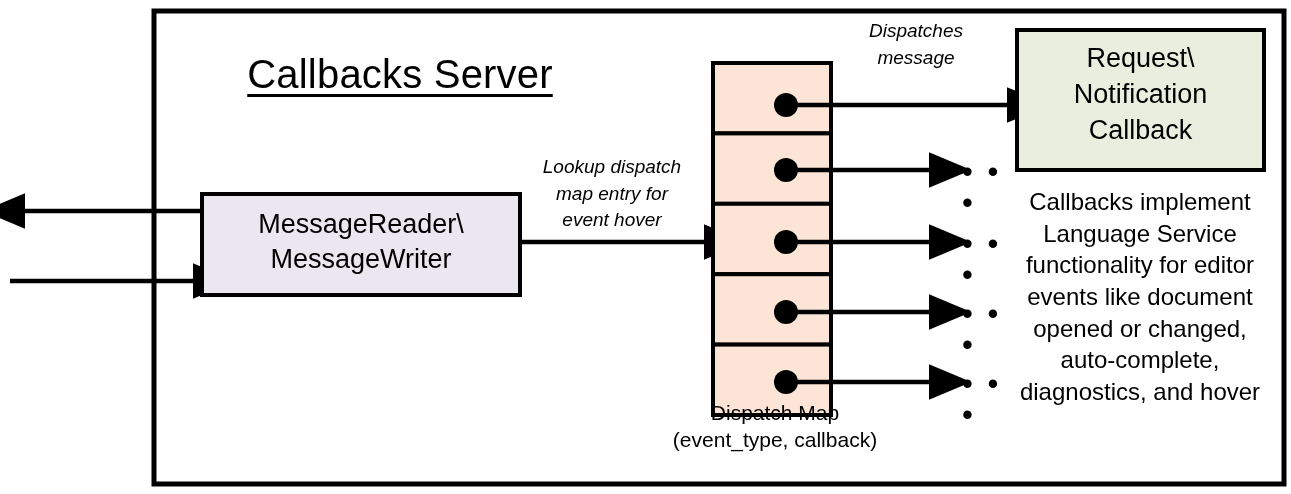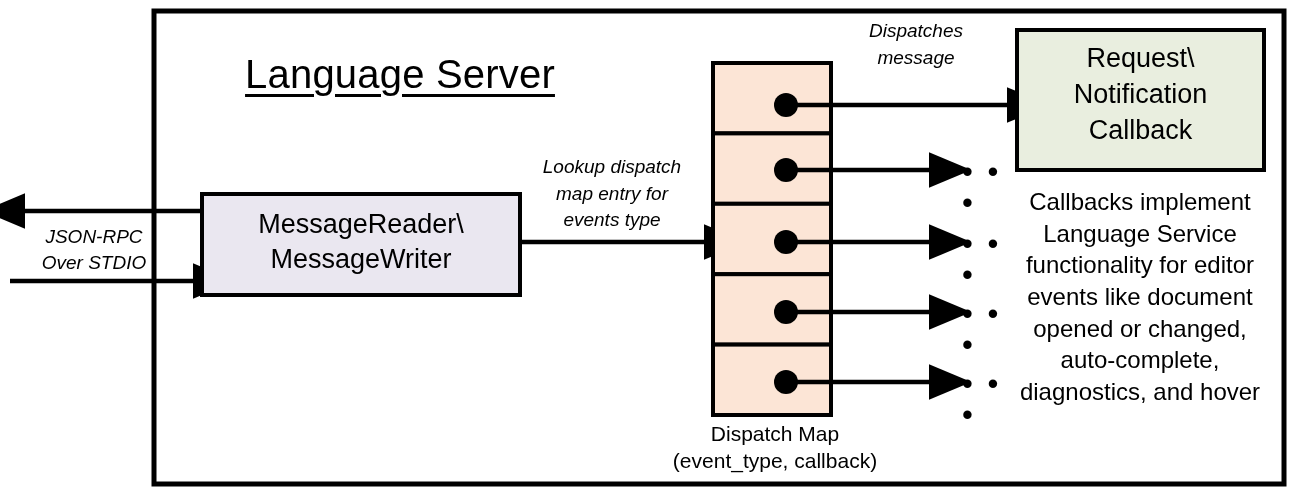--- a/index.html
+++ b/index.html
@@ -37,21 +37,21 @@
     left:836px;top:18px;width:160px;font-size:19px;font-style:italic;
     line-height:1.4;
   }
   #callback-box-label{
     left:1017px;top:41px;width:247px;font-size:27px;line-height:1.33;
   }
   #callback-caption{
     left:1004px;top:186px;width:272px;font-size:24px;line-height:1.32;
   }
   #dispatchmap-caption{
-    left:640px;top:421px;width:270px;font-size:21px;line-height:1.28;
+    left:640px;top:400px;width:270px;font-size:21px;line-height:1.28;
   }
   .ell{
     position:absolute;font-size:31px;letter-spacing:3px;line-height:1;
     color:#000;width:60px;text-align:left;
   }
 </style>
 </head>
 <body>
 
 <div id="stage">
@@ -91,32 +91,30 @@
 
     <line x1="786" y1="105" x2="1008" y2="105" stroke="#000" stroke-width="4.5" marker-end="url(#ah)"></line>
     <line x1="786" y1="170" x2="930" y2="170" stroke="#000" stroke-width="4.5" marker-end="url(#ah)"></line>
     <line x1="786" y1="242" x2="930" y2="242" stroke="#000" stroke-width="4.5" marker-end="url(#ah)"></line>
     <line x1="786" y1="312" x2="930" y2="312" stroke="#000" stroke-width="4.5" marker-end="url(#ah)"></line>
     <line x1="786" y1="382" x2="930" y2="382" stroke="#000" stroke-width="4.5" marker-end="url(#ah)"></line>
 
     <rect x="1017" y="30" width="247" height="140" fill="#e9eedf" stroke="#000" stroke-width="4"></rect>
   </svg>
 
-  <div class="txt" id="server-title">Language Server</div>
+  <div class="txt" id="server-title">Callbacks Server</div>
 
   <div class="txt" id="reader-box-label">MessageReader\
 MessageWriter</div>
 
 
-  <div class="txt" id="jsonrpc-label">JSON-RPC
-Over STDIO</div>
 
   <div class="txt" id="lookup-label">Lookup dispatch
 map entry for
-events type</div>
+event hover</div>
 
   <div class="txt" id="callback-box-label">Request\
 Notification
 Callback</div>
 
   <div class="txt" id="dispatches-label">Dispatches
 message</div>
 
   <div class="txt" id="callback-caption">Callbacks implement
 Language Service

